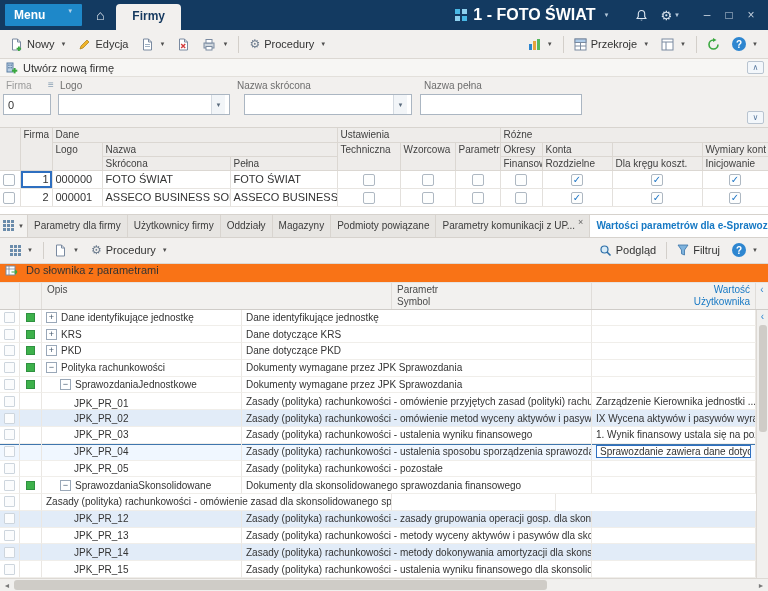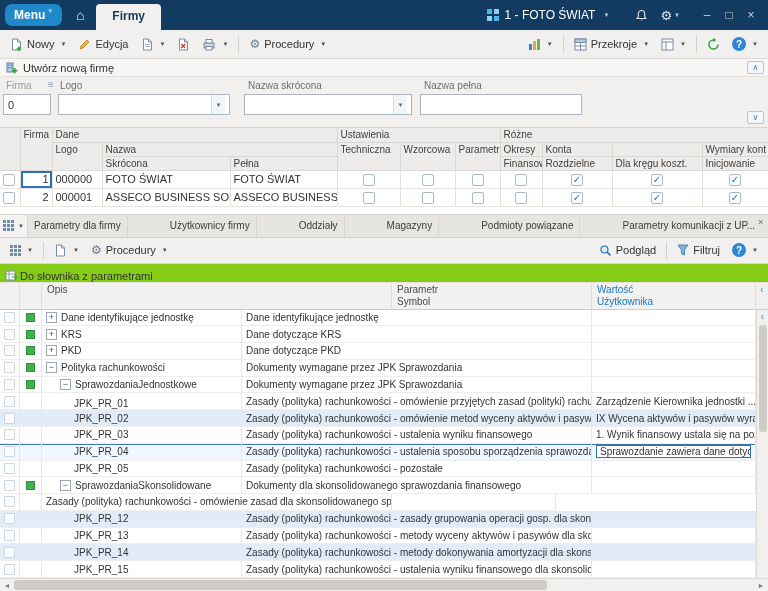--- a/index.html
+++ b/index.html
@@ -7,25 +7,25 @@
 body{font-family:"Liberation Sans","DejaVu Sans",sans-serif;font-size:11px;color:#333;background:#fff;}
 #app{width:768px;height:591px;display:flex;flex-direction:column;overflow:hidden;background:#fff;}
 .dd{font-size:6px;opacity:.85;margin-left:2px;}
 .sep{width:1px;height:17px;background:#d3cfca;margin:0 4px;flex:none;}
 .spacer{flex:1;}
 svg{display:block;}
 
 
 .titlebar{height:30px;background:#133a61;display:flex;color:#fff;flex:none;}
 .titlebar .dd{color:#cfe0ef;}
-.menu-btn{align-self:center;margin:0 6px 0 5px;background:#1e88c9;border-radius:7px;padding:4px 9px;font-weight:bold;font-size:12px;display:flex;}
+.menu-btn{align-self:center;margin:0 6px 0 5px;background:#1e88c9;border-radius:1px;padding:4px 9px;font-weight:bold;font-size:12px;display:flex;gap:20px;}
 .home-btn{align-self:center;width:24px;text-align:center;font-size:14px;color:#e8eef5;}
 .win-tab{align-self:flex-end;height:26px;background:#f2f0ee;color:#16395f;font-weight:bold;font-size:12px;padding:5px 16px 0;border-radius:4px 4px 0 0;margin-left:4px;}
 .tb-center{margin-left:auto;display:flex;align-items:center;gap:6px;align-self:center;}
-.company-name{font-weight:normal;font-size:12px;white-space:nowrap;}
+.company-name{font-weight:bold;font-size:16px;white-space:nowrap;}
 .tb-icons{display:flex;align-items:center;gap:12px;margin-left:26px;align-self:center;}
 .gear-ico{font-size:13px;color:#dce6f0;line-height:1;}
 .win-controls{display:flex;align-self:center;margin:0 6px 0 16px;color:#c3cfdc;font-size:12px;}
 .win-controls>div{width:22px;text-align:center;}
 
 
 .toolbar{height:29px;background:#f2f0ee;border-bottom:1px solid #dcd8d3;display:flex;align-items:center;padding:0 4px;flex:none;}
 .tbtn{display:flex;align-items:center;gap:4px;padding:3px 6px;white-space:nowrap;color:#333;flex:none;}
 .gear-sm{font-size:12px;color:#6b7b8d;line-height:1;}
 .help-ico{width:14px;height:14px;border-radius:50%;background:#2e86d0;color:#fff;font-weight:bold;font-size:10px;display:flex;align-items:center;justify-content:center;flex:none;}
@@ -53,41 +53,41 @@
 td.c-firma{text-align:right;}
 td.focus-cell{box-shadow:inset 0 0 0 2px #2e6fc0;}
 td.c-bool{text-align:center;}
 .sort{color:#2e86d0;font-size:7px;margin-left:2px;}
 .cbx{display:inline-block;width:12px;height:12px;border:1px solid #aeb8c2;background:#fdfefe;border-radius:2px;line-height:10px;text-align:center;font-size:10px;color:#1b74c5;font-weight:bold;vertical-align:middle;}
 .gap{height:7px;background:#fff;flex:none;}
 
 
 .dtabs{height:24px;background:#e7e5e2;border-top:1px solid #d6d2cd;border-bottom:1px solid #d6d2cd;display:flex;align-items:stretch;flex:none;}
 .tabs-btn{width:28px;border-right:1px solid #d6d2cd;background:#f4f3f1;display:flex;align-items:center;justify-content:center;gap:2px;flex:none;}
-.dtab-wrap{display:flex;flex:1;overflow:hidden;gap:36px;}
+.dtab-wrap{display:flex;flex:1;overflow:hidden;}
 .dtab{padding:0 6px;display:flex;align-items:center;gap:3px;font-size:10px;color:#3c3c3c;border-right:1px solid #d8d4cf;white-space:nowrap;overflow:hidden;flex:none;}
 .dtab.active{background:#fff;color:#1779c4;font-weight:bold;}
 .tab-close{font-size:9px;color:#666;position:relative;top:-4px;}
 
 
 .ptoolbar{height:26px;background:#f2f0ee;border-bottom:1px solid #dcd8d3;display:flex;align-items:center;padding:0 4px;flex:none;}
 .pt-btn{display:flex;align-items:center;gap:4px;padding:3px 6px;white-space:nowrap;color:#333;flex:none;}
 
 
-.dict-row{height:19px;background:#84cc16;border-bottom:1px solid #e6e3df;display:flex;align-items:flex-end;gap:2px;padding:0 5px;flex:none;}
+.dict-row{height:19px;background:#f97316;border-bottom:1px solid #e6e3df;display:flex;align-items:flex-start;gap:8px;padding:0 5px;flex:none;}
 
 
 .pheader{height:27px;background:#f2f1ef;border-bottom:1px solid #cfccc8;display:flex;flex:none;font-size:10px;color:#4a4a4a;}
 .ph{padding:1px 5px;line-height:12px;border-right:1px solid #e0ddd9;overflow:hidden;white-space:nowrap;}
 .ph.blue{color:#1779c4;}
 .p-cb{width:20px;flex:none;}
 .p-green{width:22px;flex:none;}
 .p-sym{width:200px;flex:none;}
 .p-opis{width:350px;flex:none;}
-.p-val{width:164px;flex:none;}
+.p-val{width:164px;flex:none;text-align:right;}
 .p-chev{width:12px;flex:none;color:#2e86d0;font-size:10px;text-align:center;line-height:14px;}
 .pbody-wrap{flex:1;display:flex;min-height:0;}
 .pbody{width:756px;display:flex;flex-direction:column;background:#fff;min-height:0;}
 .prow{flex:1;display:flex;min-height:0;font-size:10px;}
 .prow.shaded{background:#e2ecf8;}
 .prow.selected{background:#f0f7ff;box-shadow:inset 0 1px 0 #3f76ad, inset 0 -1px 0 #3f76ad;}
 .pcell{display:flex;align-items:center;overflow:hidden;white-space:nowrap;border-right:1px solid #eae7e3;border-bottom:1px solid #f0eeea;padding:0 4px;}
 .pcell.p-cb,.pcell.p-green{justify-content:center;padding:0;}
 .cbx2{width:11px;height:11px;border:1px solid #cdd5dd;background:#fbfcfd;border-radius:1px;flex:none;}
 .green-sq{width:9px;height:9px;background:#3db14b;border:1px solid #2f9140;flex:none;}
@@ -258,21 +258,21 @@
         </svg>
       </span>
     <span>Utwórz nową firmę</span>
     <div class="scroll-btn">∧</div>
   </div>
 
   <div class="filters">
     <div class="flabel dim" style="left:6px">Firma</div>
     <div class="fmenu-ico" style="left:48px">≡</div>
     <div class="flabel" style="left:60px">Logo</div>
-    <div class="flabel" style="left:248px">Nazwa skrócona</div>
+    <div class="flabel" style="left:237px">Nazwa skrócona</div>
     <div class="flabel" style="left:424px">Nazwa pełna</div>
     <input class="fbox" style="left: 3px; width: 48px;" value="0">
     <div class="fbox" style="left:58px;width:172px">
         <span class="ddbtn">▼</span>
       </div>
     <div class="fbox" style="left:244px;width:168px">
         <span class="ddbtn">▼</span>
       </div>
     <div class="fbox" style="left:420px;width:162px"></div>
     <div class="scroll-btn">∨</div>

